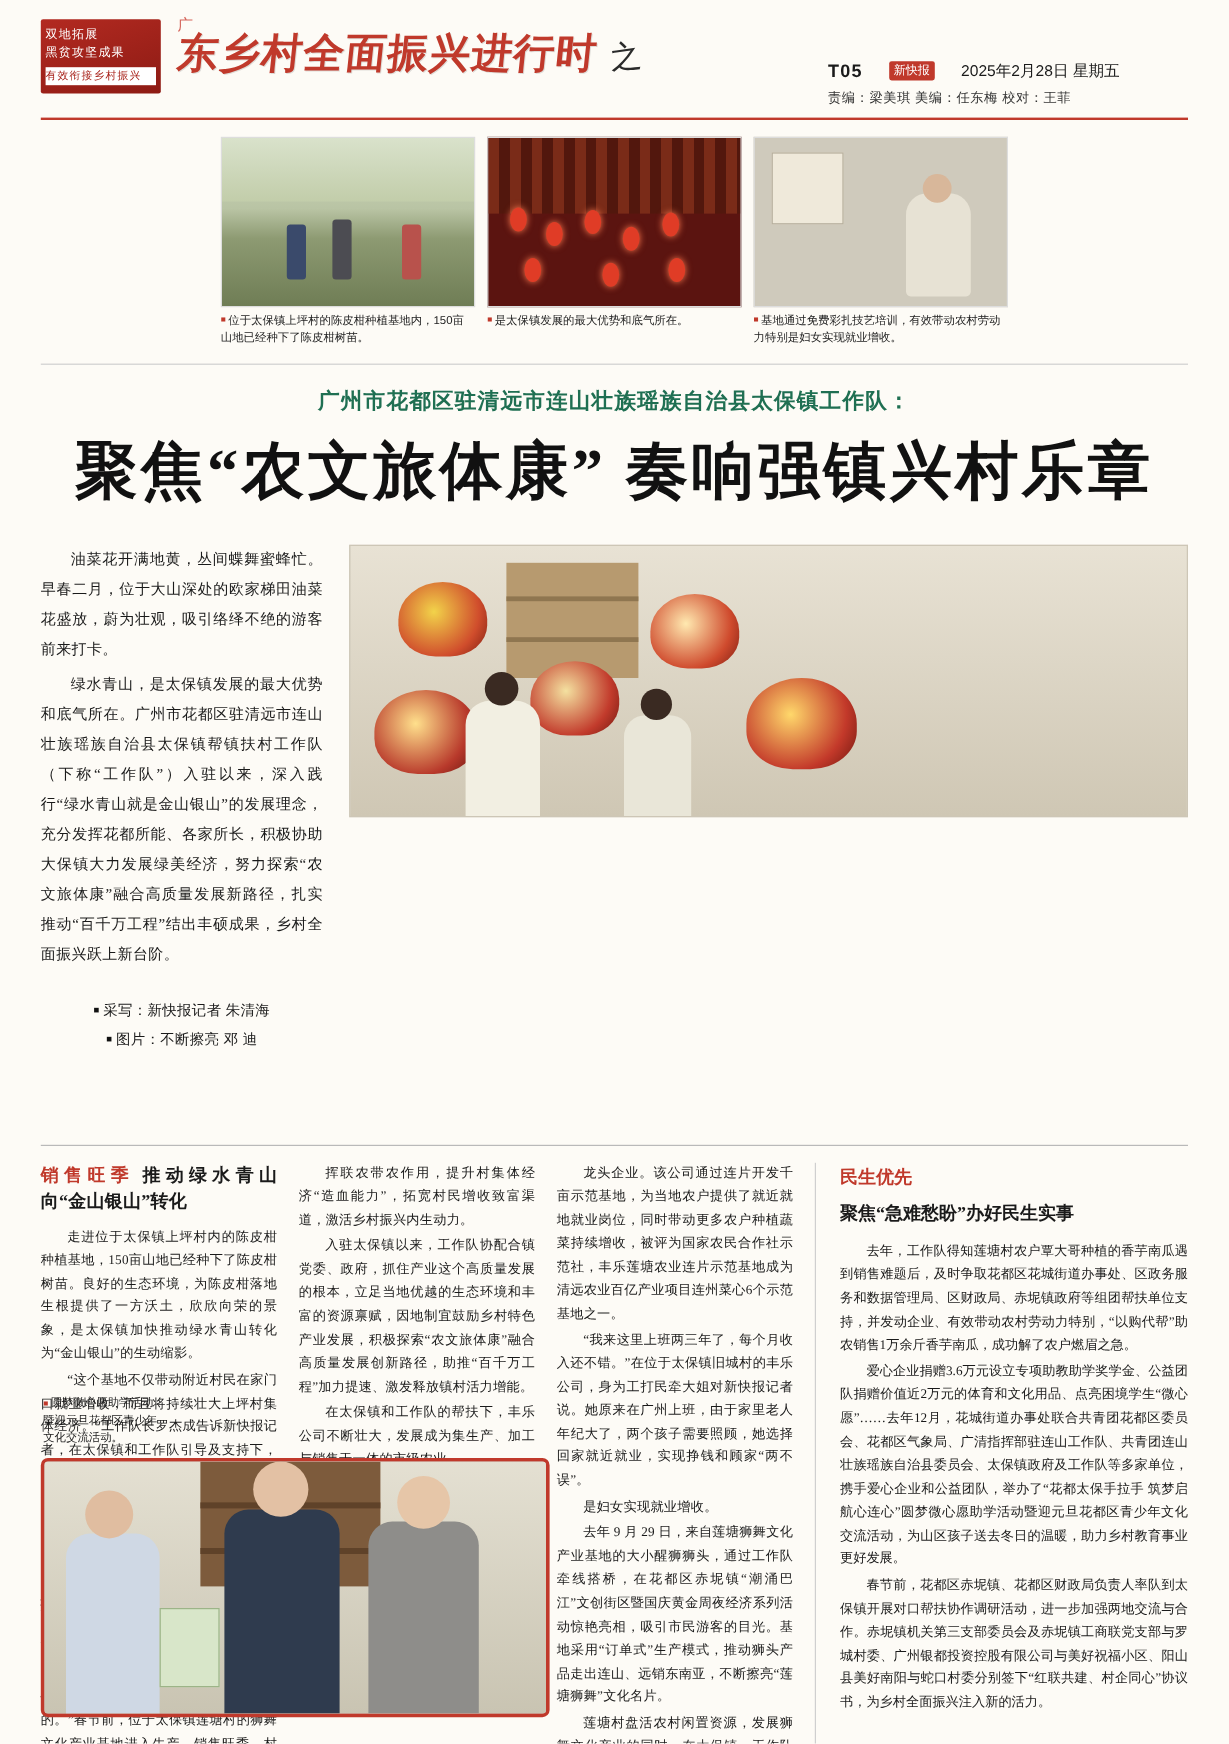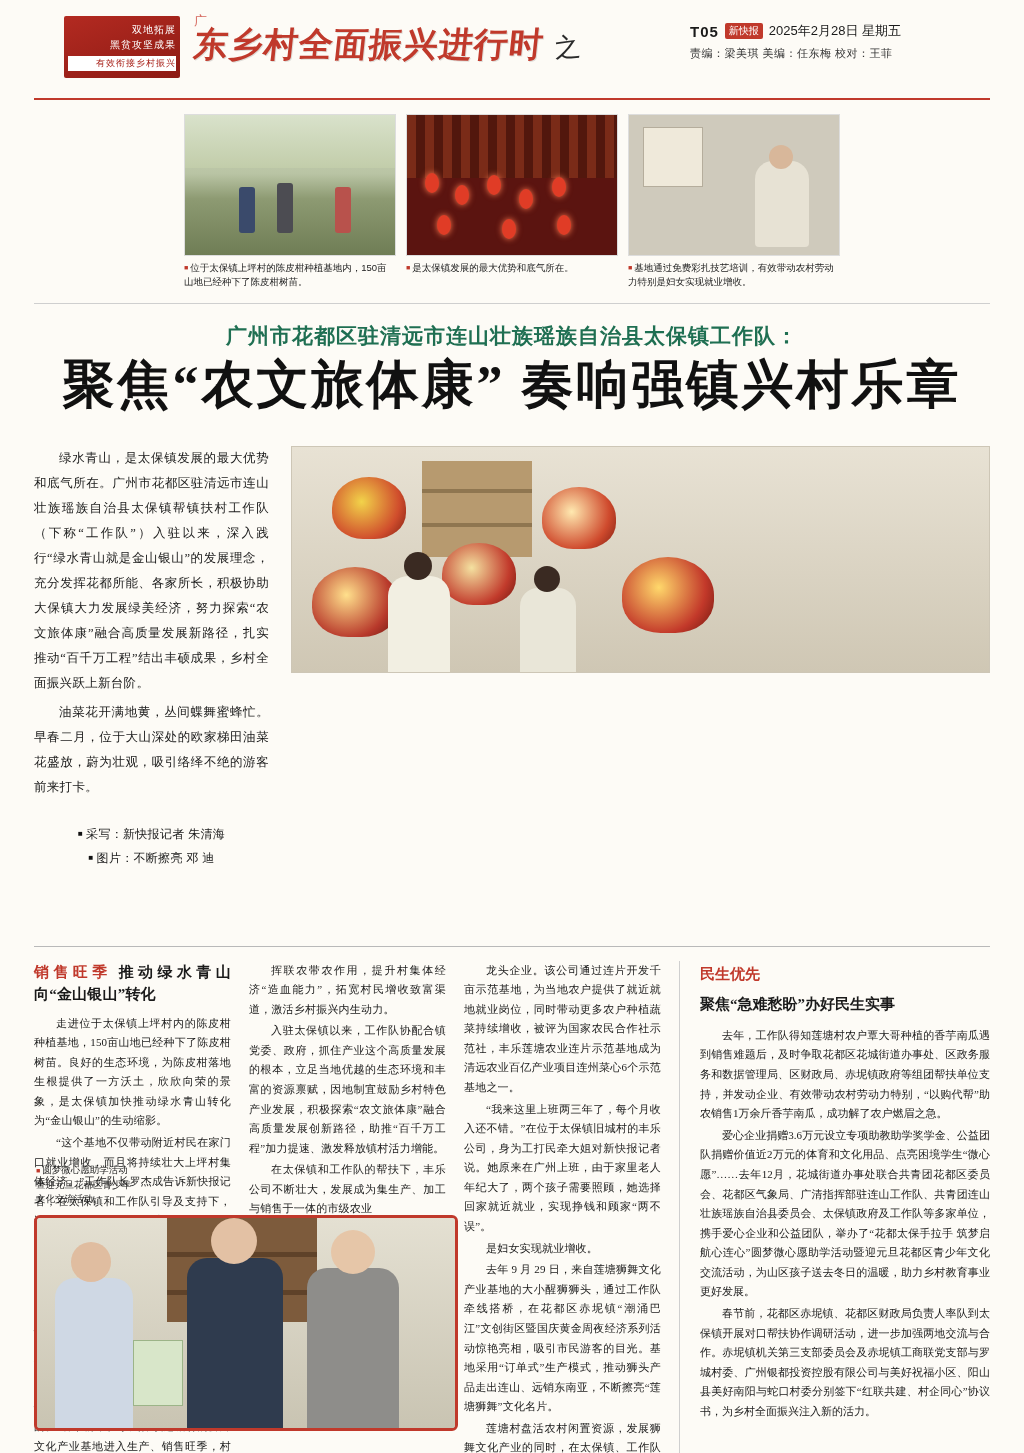--- a/index.html
+++ b/index.html
@@ -19,32 +19,31 @@
   }
   
   .masthead{
     position:relative;
     height:78px;
     padding-top:16px;
     display:flex;
     align-items:flex-start;
   }
   .seal{
-    width:116px;height:62px;
+    width:100px;height:62px;
     background:linear-gradient(160deg,#b32a21,#8d1b14);
     color:#fff;
     font-family:"Liberation Sans",sans-serif;
     font-size:10px;
     line-height:1.45;
-    text-align:right;
+    text-align:left;
     padding:7px 4px 0 4px;
     box-sizing:border-box;
     border-radius:2px;
     letter-spacing:1px;
-    margin-left:30px;
   }
   .seal .s3{
     display:block;
     margin-top:4px;
     background:#fff;color:#a71f17;
     font-size:9px;
     padding:1px 0;
   }
   .brandwrap{
     margin-left:14px;
@@ -78,21 +77,21 @@
   }
   .head-right{
     text-align:left;
     margin-left:auto;
     padding-top:6px;
     width:300px;
   }
   .head-line1{
     font-size:13px;
     font-family:"Liberation Sans",sans-serif;
-    display:flex;align-items:center;gap:6px;
+    display:flex;align-items:center;gap:22px;margin-top:28px;
   }
   .pagecode{font-weight:bold;font-size:15px;letter-spacing:1px;}
   .redtag{
     background:#c0392b;color:#fff;
     font-size:10px;padding:1px 4px;border-radius:2px;
   }
   .head-line2{
     font-size:11px;color:#333;margin-top:6px;
     font-family:"Liberation Sans",sans-serif;
     letter-spacing:.5px;
@@ -143,34 +142,34 @@
   .img-lantern .roof{position:absolute;inset:0 0 55% 0;background:repeating-linear-gradient(90deg,#7a2b18 0 9px,#52170d 9px 18px);}
   .img-lantern .lant{position:absolute;width:14px;height:20px;border-radius:50%;background:#e03c26;box-shadow:0 0 6px #ff7a50;}
   .img-craft{background:#cfcabc;}
   .img-craft .board{position:absolute;left:14px;top:12px;width:58px;height:58px;background:#efe9da;border:1px solid #b5ad9c;}
   .img-craft .person{position:absolute;right:30px;bottom:8px;width:54px;height:86px;background:#e7e2d4;border-radius:18px 18px 4px 4px;}
   .img-craft .head{position:absolute;right:46px;bottom:86px;width:24px;height:24px;border-radius:50%;background:#d8b79a;}
   
   .rule-thin{border-top:1px solid #cfcfcf;margin:14px 0 0 0;}
   .kicker{
     text-align:center;
-    font-size:21px;
+    font-size:18px;
     color:#1f6f52;
     font-weight:bold;
     margin-top:18px;
     letter-spacing:1px;
     font-family:"Liberation Serif",serif;
   }
   .headline{
     text-align:center;
     font-size:52px;
     font-weight:bold;
     color:#111;
     letter-spacing:3px;
-    margin-top:0;
+    margin-top:12px;
     font-family:"Liberation Serif",serif;
   }
   
   .leadwrap{
     display:flex;
     gap:22px;
     margin-top:26px;
     align-items:flex-start;
   }
   .lead-text{
@@ -328,22 +327,22 @@
     </div>
   </div>
 
   <div class="rule-thin"></div>
 
   <div class="kicker">广州市花都区驻清远市连山壮族瑶族自治县太保镇工作队：</div>
   <div class="headline">聚焦“农文旅体康” 奏响强镇兴村乐章</div>
 
   <div class="leadwrap">
     <div class="lead-text">
+      <p>油菜花开满地黄，丛间蝶舞蜜蜂忙。早春二月，位于大山深处的欧家梯田油菜花盛放，蔚为壮观，吸引络绎不绝的游客前来打卡。</p>
       <p>绿水青山，是太保镇发展的最大优势和底气所在。广州市花都区驻清远市连山壮族瑶族自治县太保镇帮镇扶村工作队（下称“工作队”）入驻以来，深入践行“绿水青山就是金山银山”的发展理念，充分发挥花都所能、各家所长，积极协助大保镇大力发展绿美经济，努力探索“农文旅体康”融合高质量发展新路径，扎实推动“百千万工程”结出丰硕成果，乡村全面振兴跃上新台阶。</p>
-      <p>油菜花开满地黄，丛间蝶舞蜜蜂忙。早春二月，位于大山深处的欧家梯田油菜花盛放，蔚为壮观，吸引络绎不绝的游客前来打卡。</p>
       <div class="byline">
         <div>采写：新快报记者 朱清海</div>
         <div>图片：不断擦亮 邓 迪</div>
       </div>
     </div>
     <div class="lead-photo">
       <div class="wall"></div>
       <div class="shelf">
           <i style="top:28px"></i>
           <i style="top:62px"></i>

